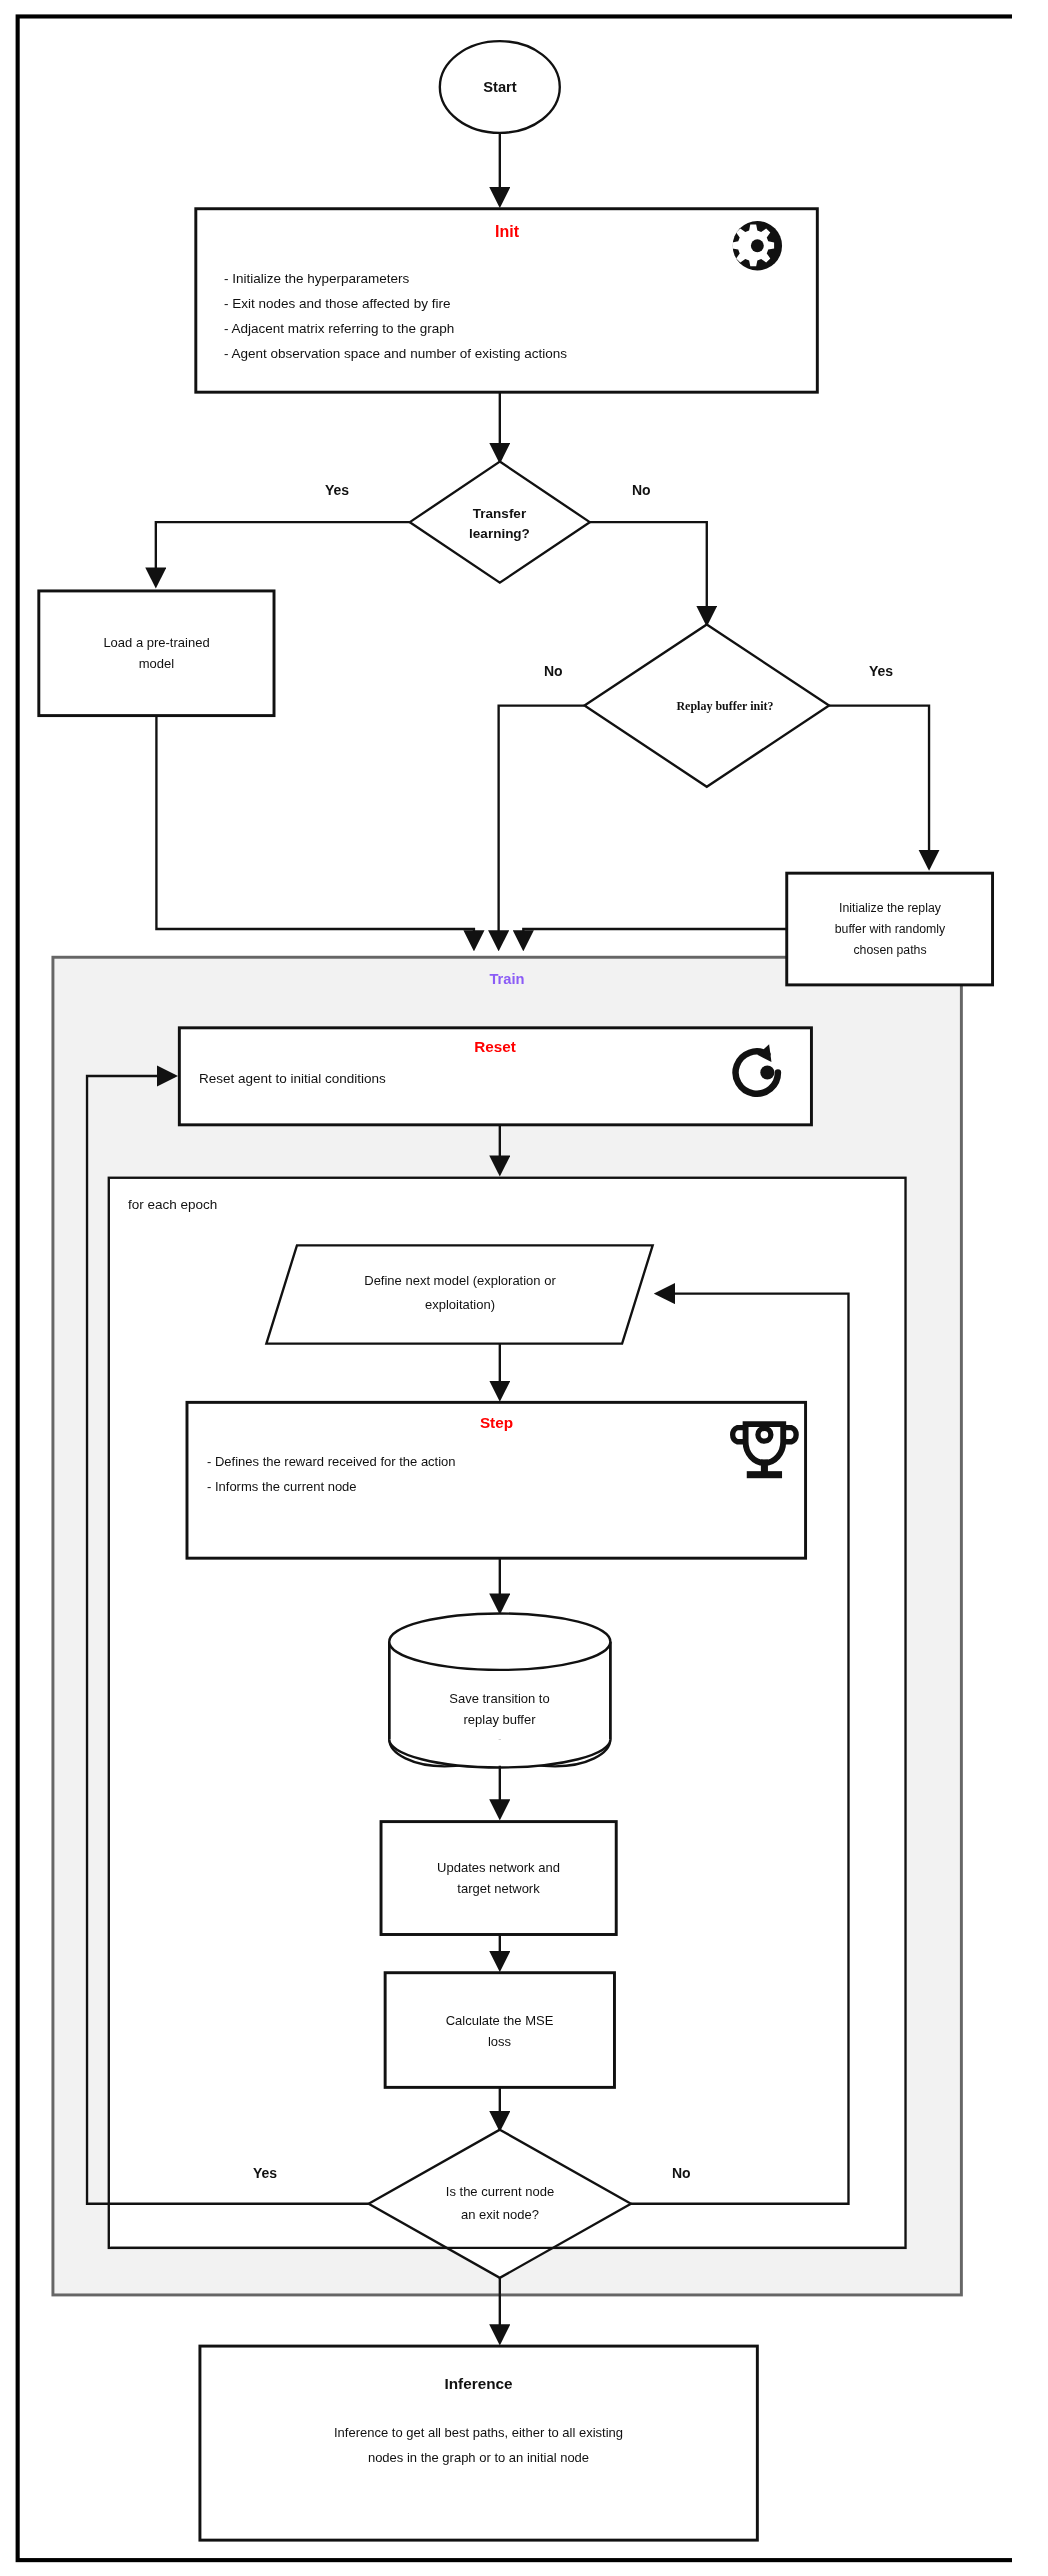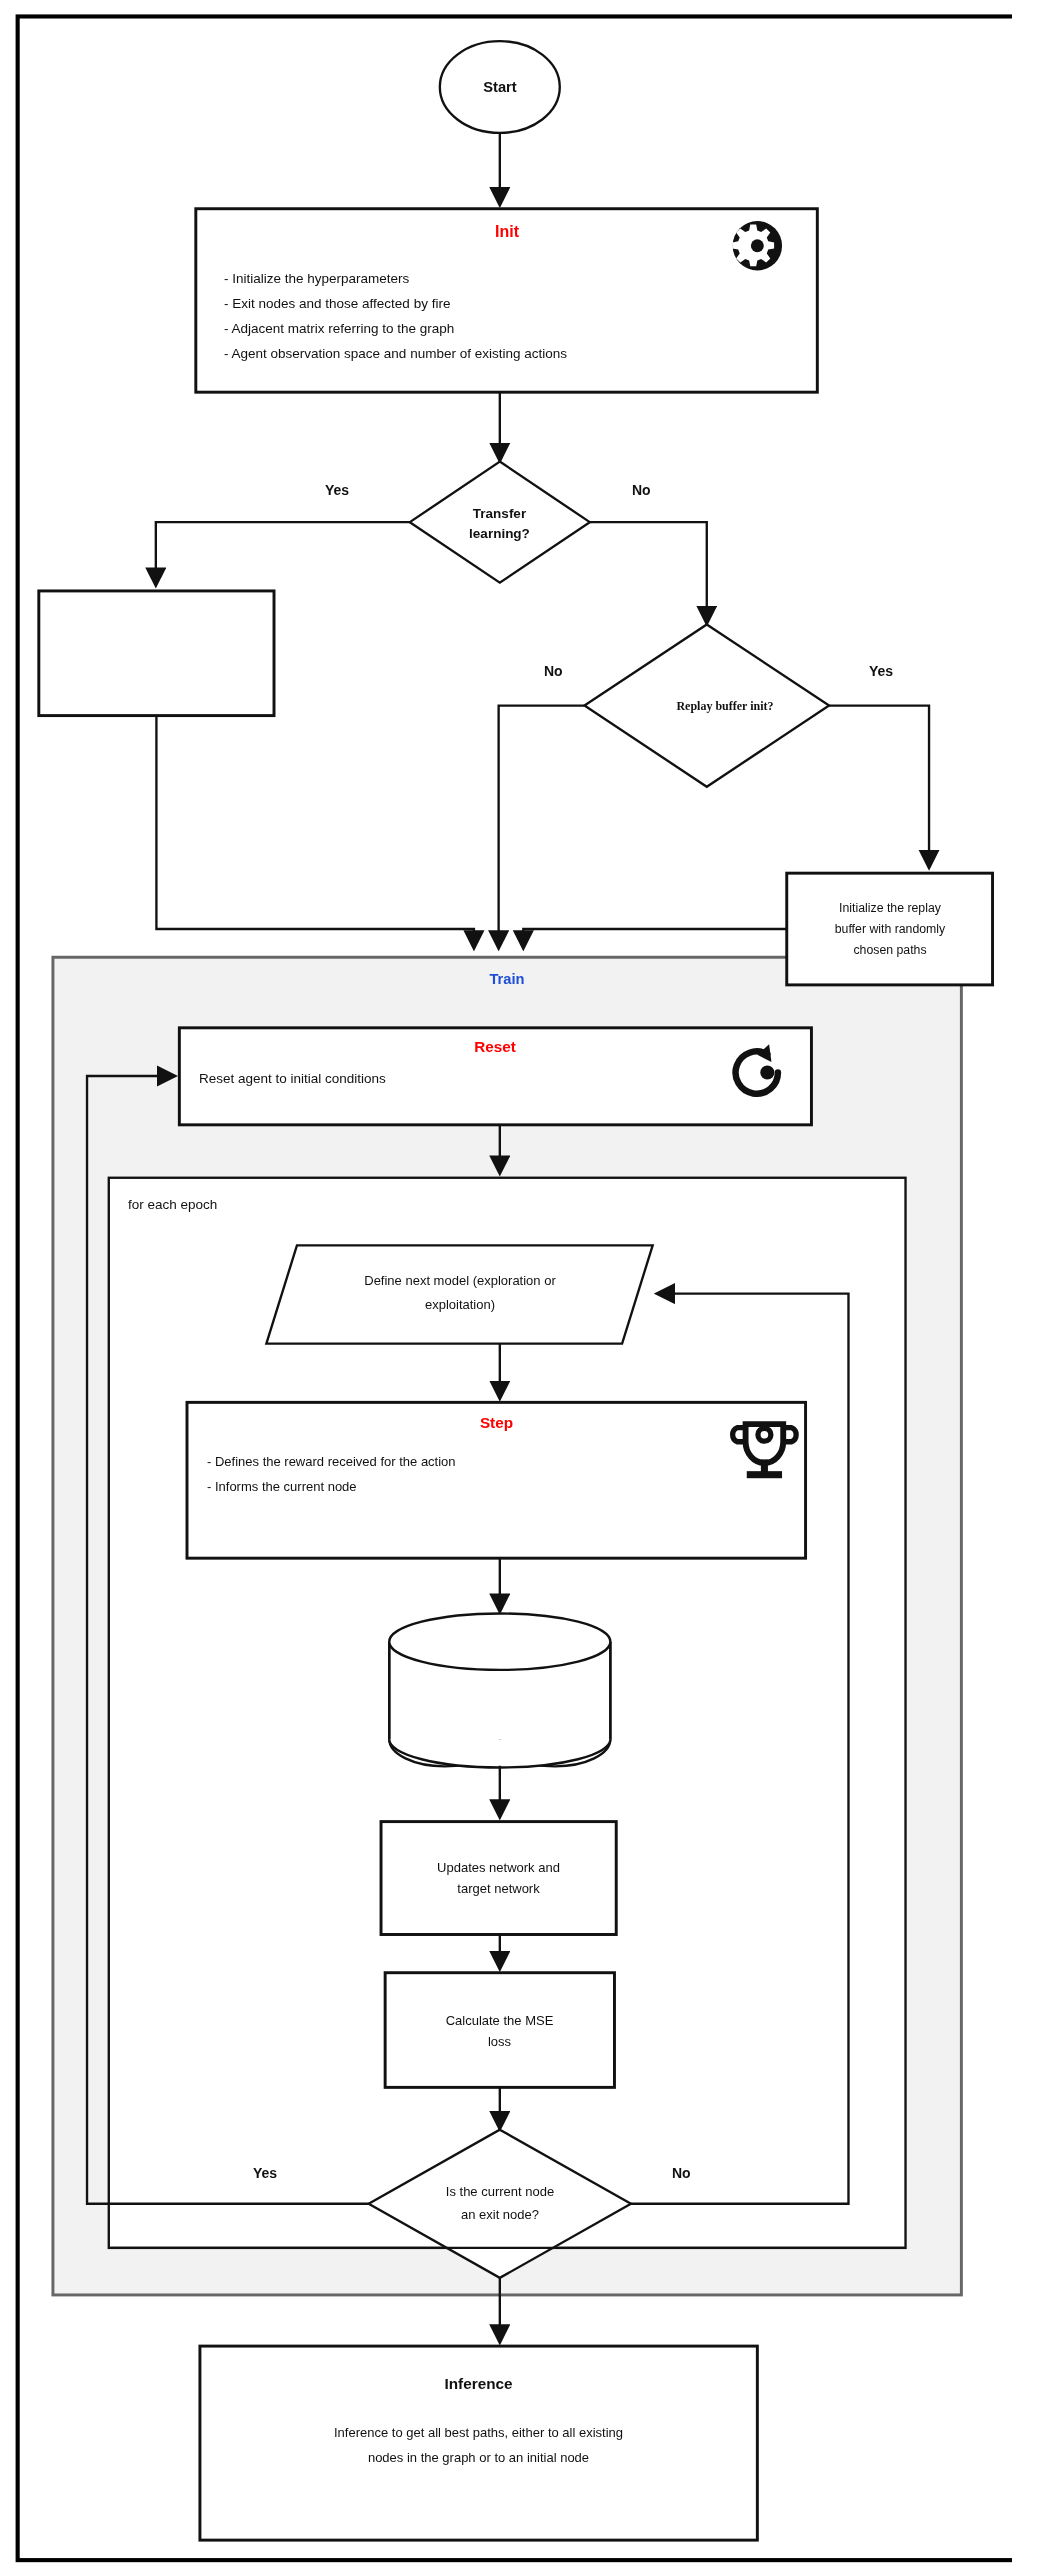--- a/index.html
+++ b/index.html
@@ -50,21 +50,21 @@
   }
   .edge-label {
     position: absolute;
     color: #111111;
     font-weight: bold;
     white-space: nowrap;
   }
   .container-title {
     position: absolute;
     font-weight: bold;
-    color: #1d4ed8;
+    color: #8b5cf6;
     text-align: center;
   }
   .loop-title {
     position: absolute;
     color: #111111;
     text-align: right;
   }
   .bullets {
     margin: 0;
     padding: 0;
@@ -205,20 +205,24 @@
     </ul>
   </div>
 
   <div class="node-label" style="left:423px; top:503px; width:153px; height:41px; font-size:13.5px; font-weight:bold; line-height:19.4px;">
     <span>Transfer</span>
     <span>learning?</span>
   </div>
   <div class="edge-label" style="left:325px; top:482px; font-size:14px;">Yes</div>
   <div class="edge-label" style="left:632px; top:482px; font-size:14px;">No</div>
 
+  <div class="node-label" style="left:39px; top:616px; width:235px; height:74px; font-size:13px; line-height:21px;">
+    <span>Load a pre-trained</span>
+    <span>model</span>
+  </div>
 
   <div class="node-label" style="left:625px; top:694px; width:200px; height:25px; font-size:12px; font-weight:bold;font-family:Liberation Serif, serif;">
     <span>Replay buffer init?</span>
   </div>
   <div class="edge-label" style="left:544px; top:663px; font-size:14px;">No</div>
   <div class="edge-label" style="left:869px; top:663px; font-size:14px;">Yes</div>
 
   <div class="node-label" style="left:787px; top:882px; width:206px; height:94px; font-size:12.3px; line-height:21px;">
     <span>Initialize the replay</span>
     <span>buffer with randomly</span>
@@ -244,20 +248,24 @@
   <div class="node-label left-align" style="left:207px; top:1444px; width:588px; height:59px; font-size:13px; line-height:25px;">
     <ul class="bullets">
       <li>- Defines the reward received for the action</li>
       <li>- Informs the current node</li>
     </ul>
   </div>
   <div class="node-label" style="left:187px; top:1411px; width:619px; height:23.5px; font-size:15.3px;">
     <span class="title-red">Step</span>
   </div>
 
+  <div class="node-label" style="left:389px; top:1679px; width:221px; height:59px; font-size:13px; line-height:21px;">
+    <span>Save transition to</span>
+    <span>replay buffer</span>
+  </div>
 
   <div class="node-label" style="left:381px; top:1845px; width:235px; height:65px; font-size:13px; line-height:21px;">
     <span>Updates network and</span>
     <span>target network</span>
   </div>
 
   <div class="node-label" style="left:385px; top:1998px; width:229px; height:65px; font-size:13px; line-height:21px;">
     <span>Calculate the MSE</span>
     <span>loss</span>
   </div>

